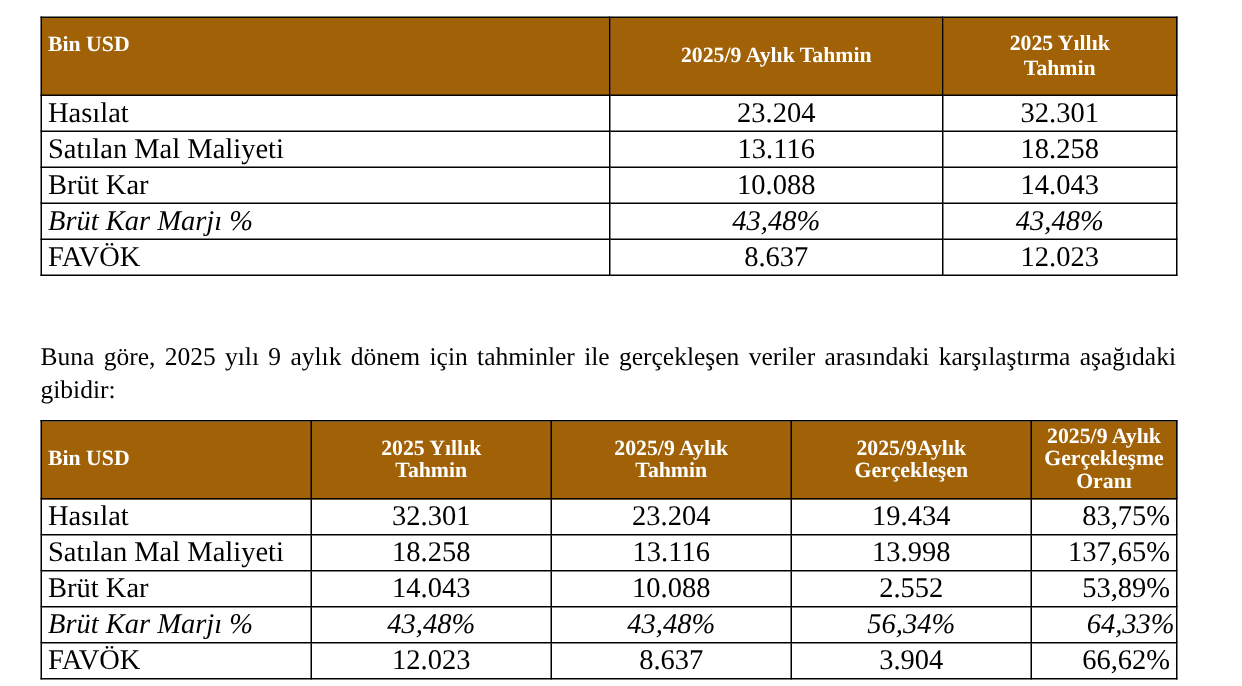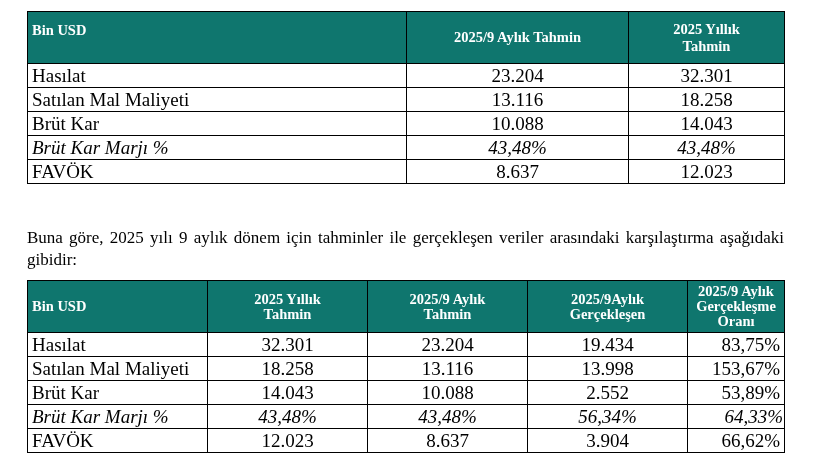--- a/index.html
+++ b/index.html
@@ -1,20 +1,20 @@
 <!DOCTYPE html>
 <html><head>
 <meta charset="utf-8">
 <style>
   html, body { margin: 0; padding: 0; background: #ffffff; }
   body { width: 828px; height: 457px; position: relative; overflow: hidden;
          font-family: "Liberation Serif", "DejaVu Serif", serif; color: #000; }
   table { border-collapse: collapse; position: absolute; left: 27px; table-layout: fixed; }
   td, th { border: 1px solid #000; padding: 0 4px; font-size: 19px; line-height: 17px; }
-  th { background: #0f766e; color: #fff; font-weight: bold; font-size: 14.5px; }
+  th { background: #a16207; color: #fff; font-weight: bold; font-size: 14.5px; }
   th.first { text-align: left; }
   td.label { text-align: left; }
   td.num { text-align: center; }
   td.right { text-align: right; }
   tr.italic td { font-style: italic; }
   #t1 { top: 11px; width: 757px; }
   #t1 thead tr { height: 52px; }
   #t1 th.first { vertical-align: top; padding-top: 10px; }
   #t1 tbody tr { height: 24px; }
   #t2 { top: 280px; width: 757px; }
@@ -94,21 +94,21 @@
       <td class="num">32.301</td>
       <td class="num">23.204</td>
       <td class="num">19.434</td>
       <td class="right">83,75%</td>
     </tr>
     <tr>
       <td class="label">Satılan Mal Maliyeti</td>
       <td class="num">18.258</td>
       <td class="num">13.116</td>
       <td class="num">13.998</td>
-      <td class="right">153,67%</td>
+      <td class="right">137,65%</td>
     </tr>
     <tr>
       <td class="label">Brüt Kar</td>
       <td class="num">14.043</td>
       <td class="num">10.088</td>
       <td class="num">2.552</td>
       <td class="right">53,89%</td>
     </tr>
     <tr class="italic">
       <td class="label">Brüt Kar Marjı %</td>

